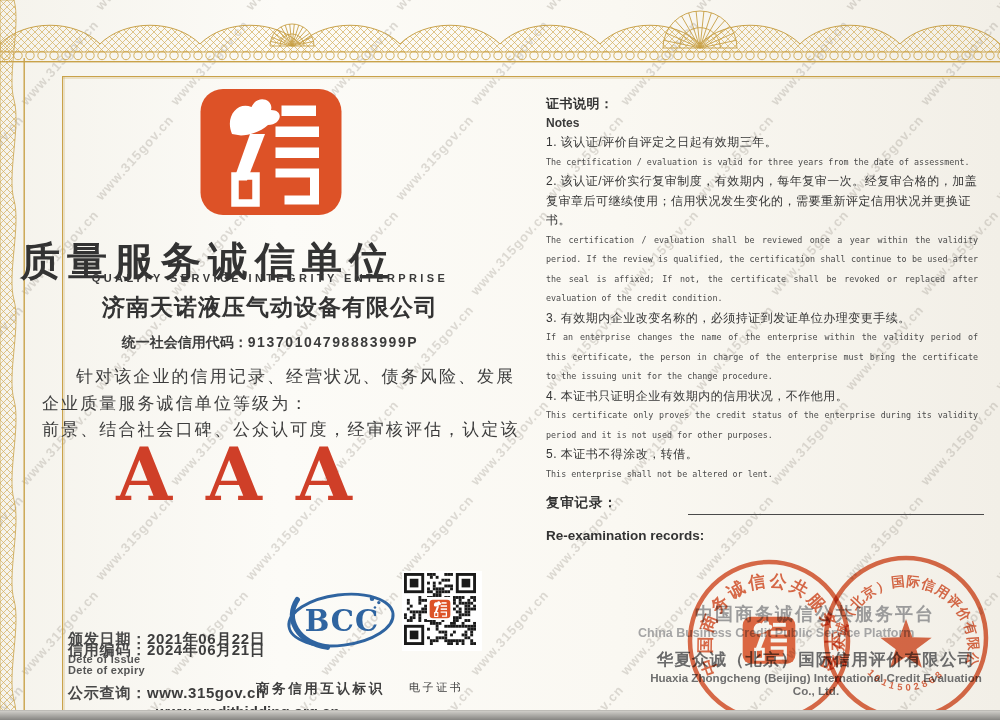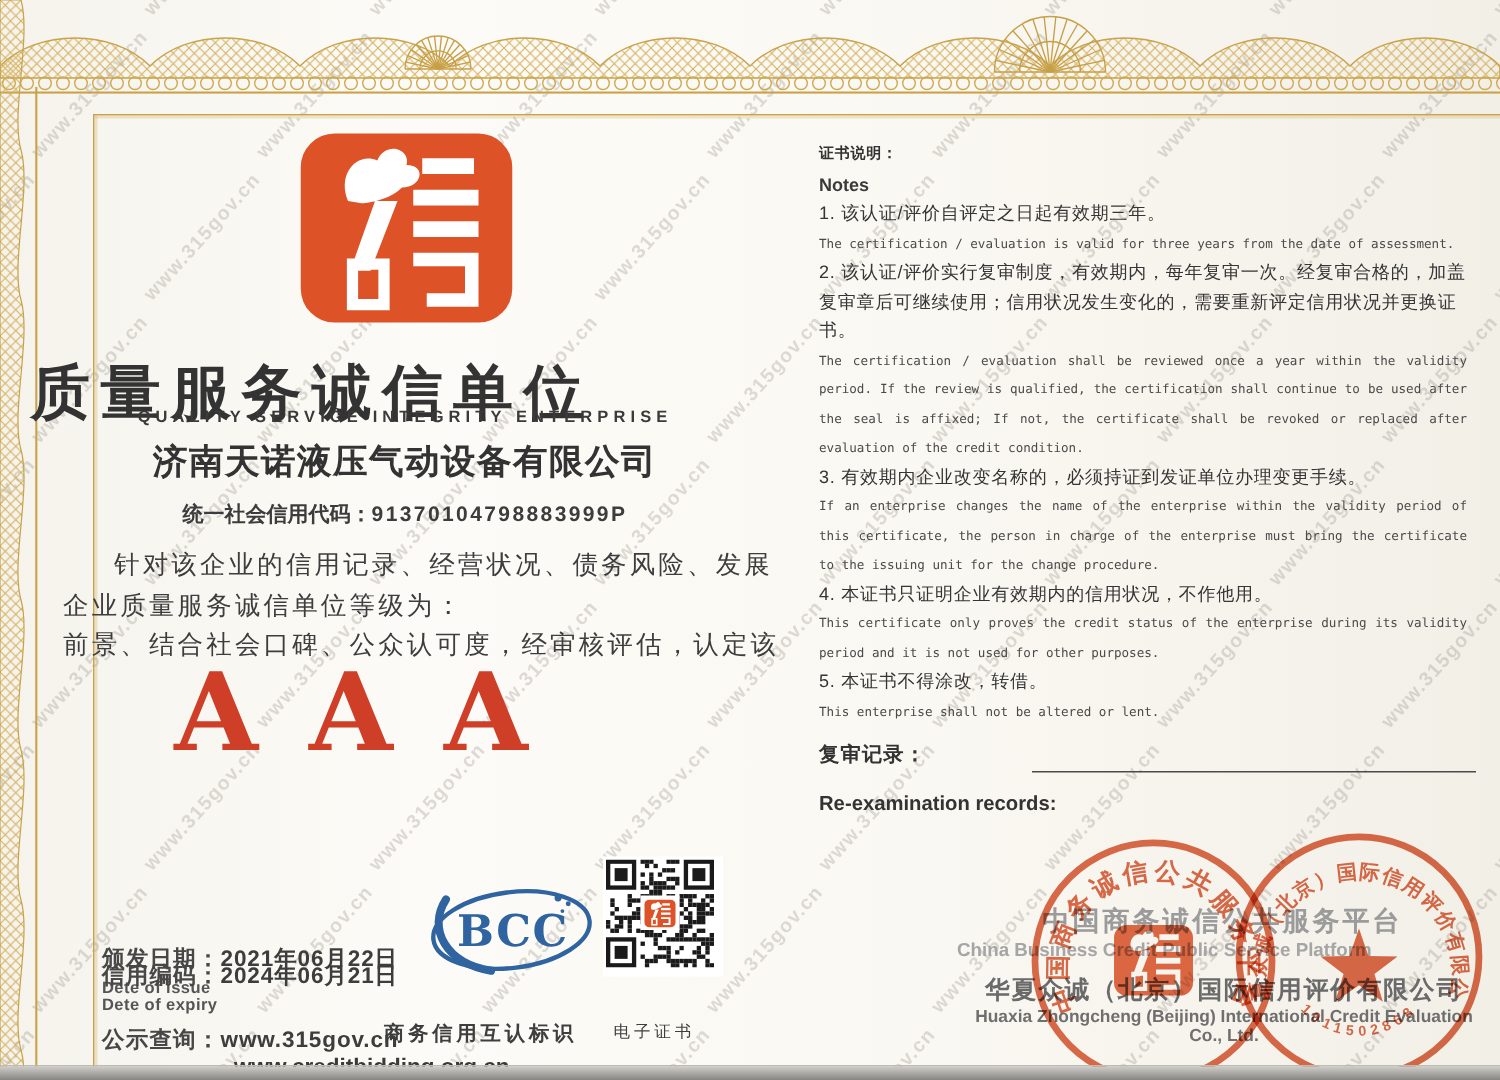--- a/index.html
+++ b/index.html
@@ -44,21 +44,21 @@
   #bcc-logo{position:absolute;left:281px;top:588px;width:118px;height:66px;z-index:3;}
   #bcc-label{position:absolute;left:256px;top:680px;z-index:3;font-size:13.5px;font-weight:700;
       letter-spacing:2.6px;color:#3e3e3e;}
   #qr{position:absolute;left:402px;top:571px;width:76px;height:76px;z-index:3;background:#fff;padding:2px;}
   #qr-logo{position:absolute;left:427px;top:597px;width:26px;height:23px;background:#fff;z-index:4;
       display:flex;align-items:center;justify-content:center;}
   #qr-label{position:absolute;left:409px;top:680px;z-index:3;font-size:11px;font-weight:400;
       letter-spacing:2.6px;color:#3e3e3e;}
   
   #notes{position:absolute;left:546px;top:94px;width:432px;z-index:3;}
-  .nh-cn{font-size:10px;font-weight:700;color:#333;line-height:19.5px;letter-spacing:.5px;font-family:Liberation Mono, monospace;}
+  .nh-cn{font-size:13px;font-weight:700;color:#333;line-height:19.5px;letter-spacing:.5px;}
   .nh-en{font-size:12px;font-weight:700;color:#3a3a3a;line-height:19.5px;}
   .note-cn{font-size:12px;color:#353535;line-height:19.5px;letter-spacing:.5px;}
   .note-en{font-family:"DejaVu Sans Mono","Liberation Mono",monospace;font-size:8.4px;
       color:#4a4a4a;line-height:19.5px;text-align:justify;}
   #review{position:absolute;left:546px;top:494px;z-index:3;}
   #review .rv-cn{font-size:13.5px;font-weight:700;color:#333;letter-spacing:.8px;}
   #review .rv-en{font-size:13.5px;font-weight:700;color:#333;margin-top:16px;}
   #review-line{position:absolute;left:688px;top:514px;width:296px;z-index:3;
       border-bottom:1.5px solid #4a4a4a;}
   

